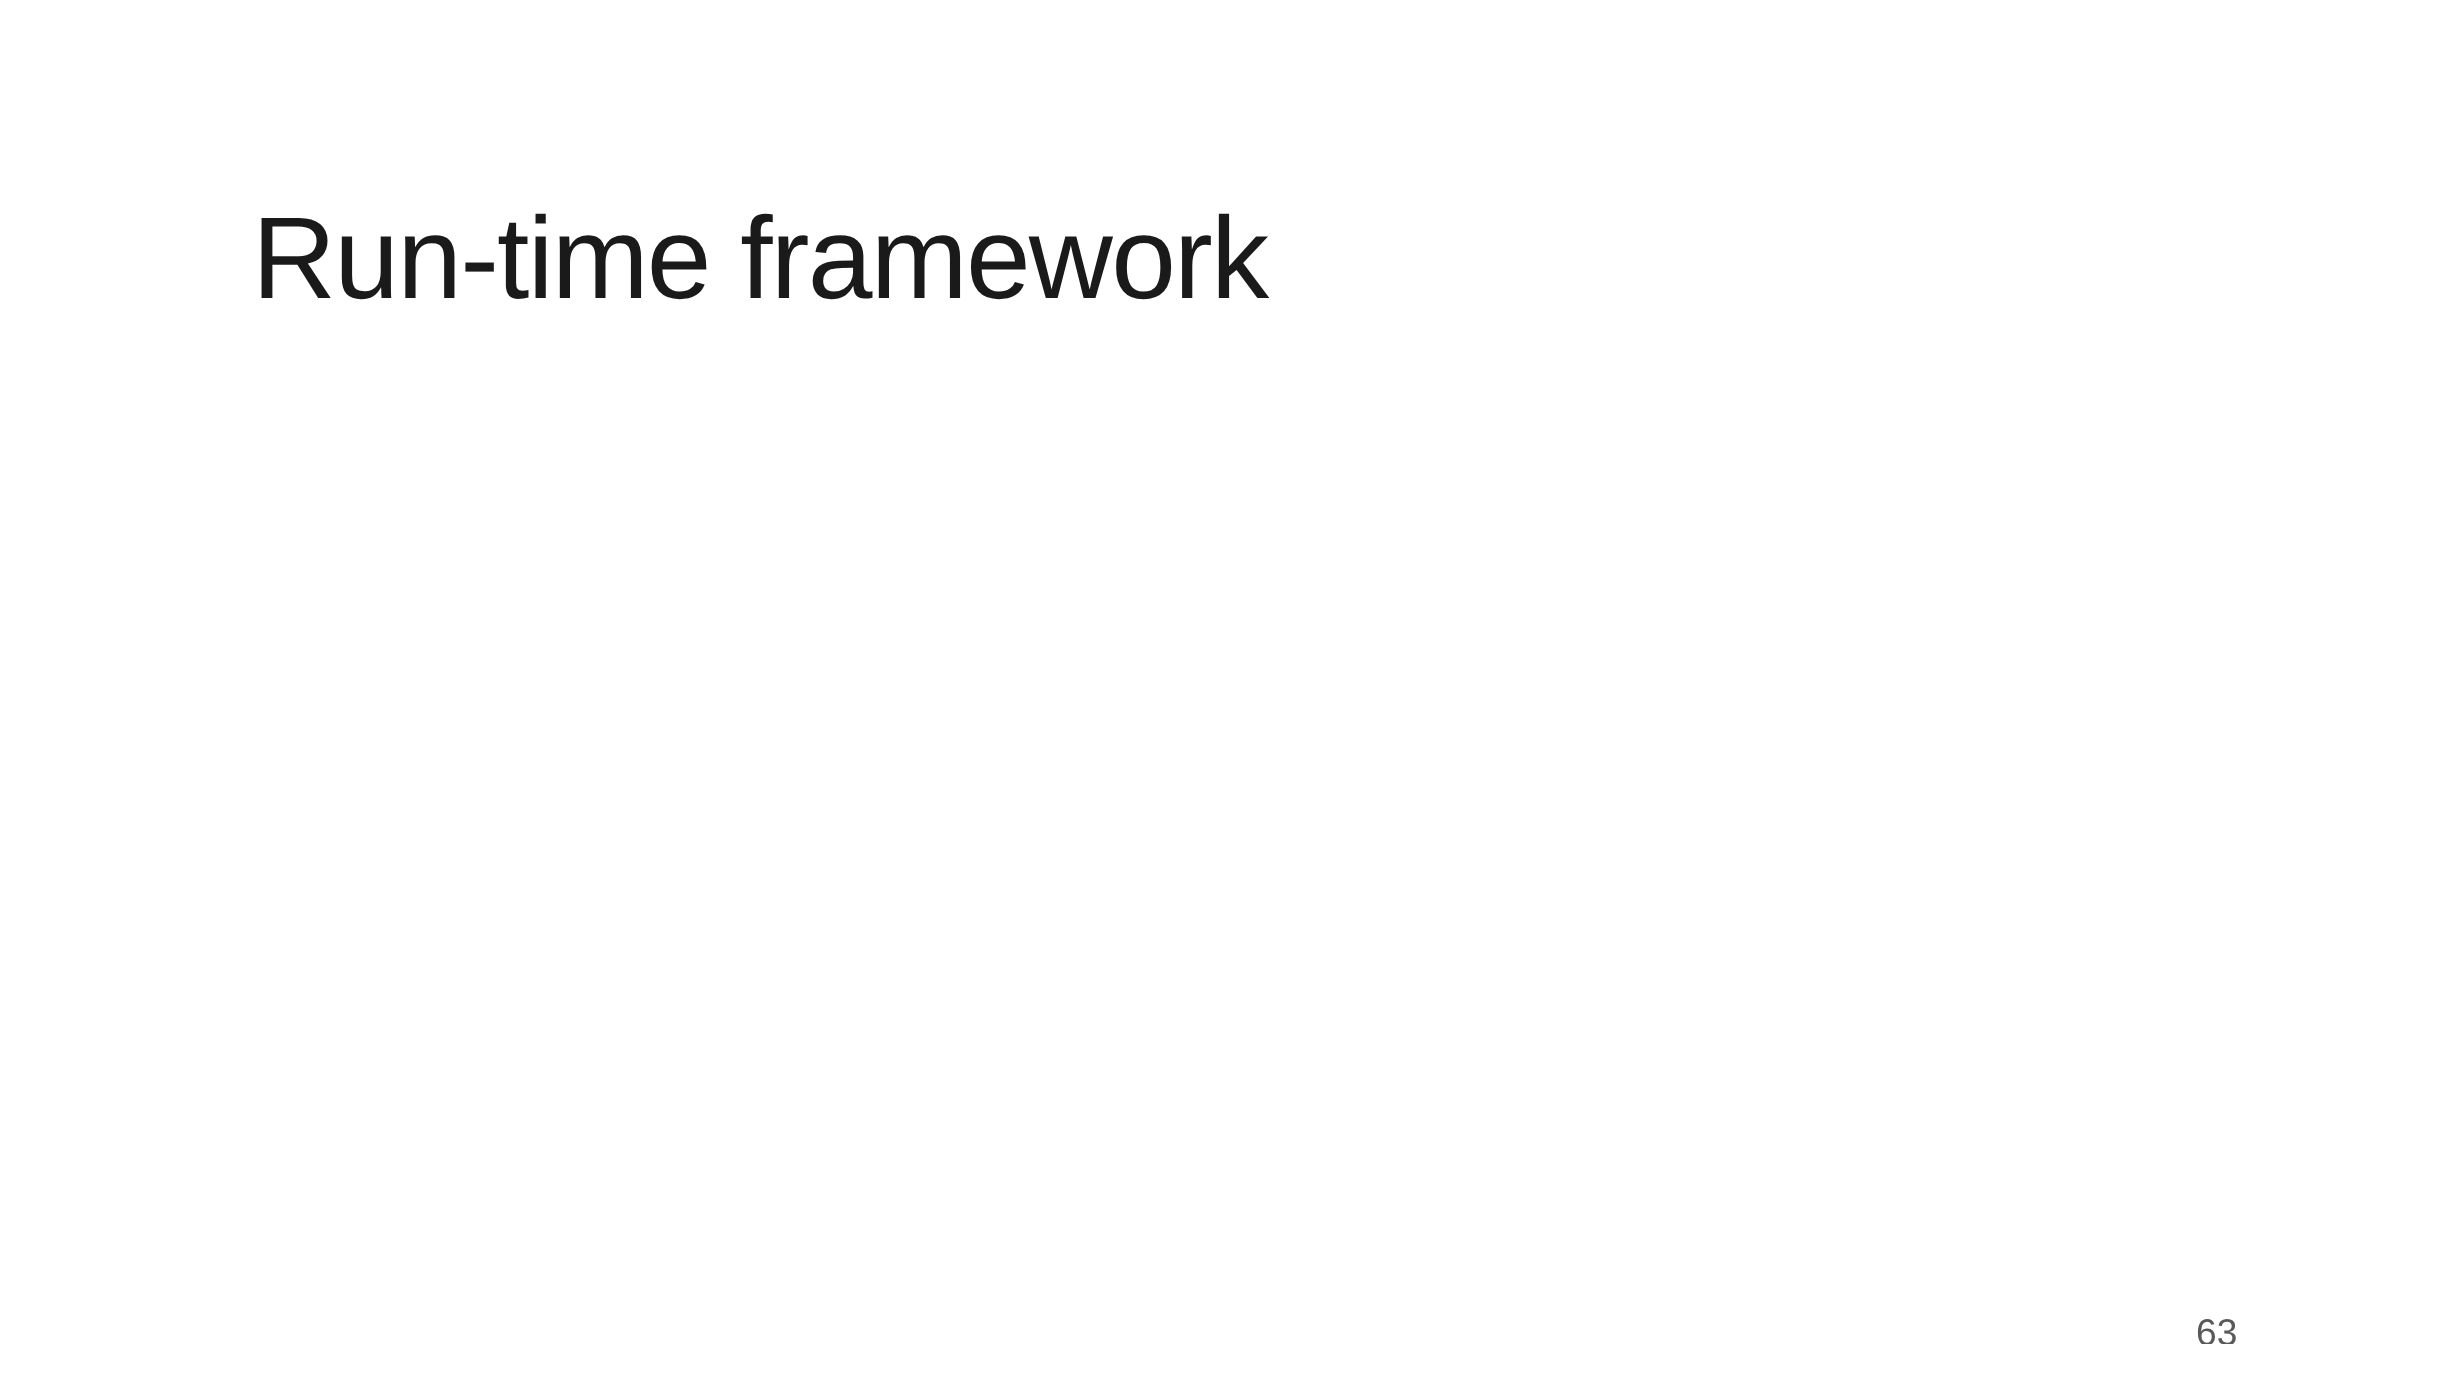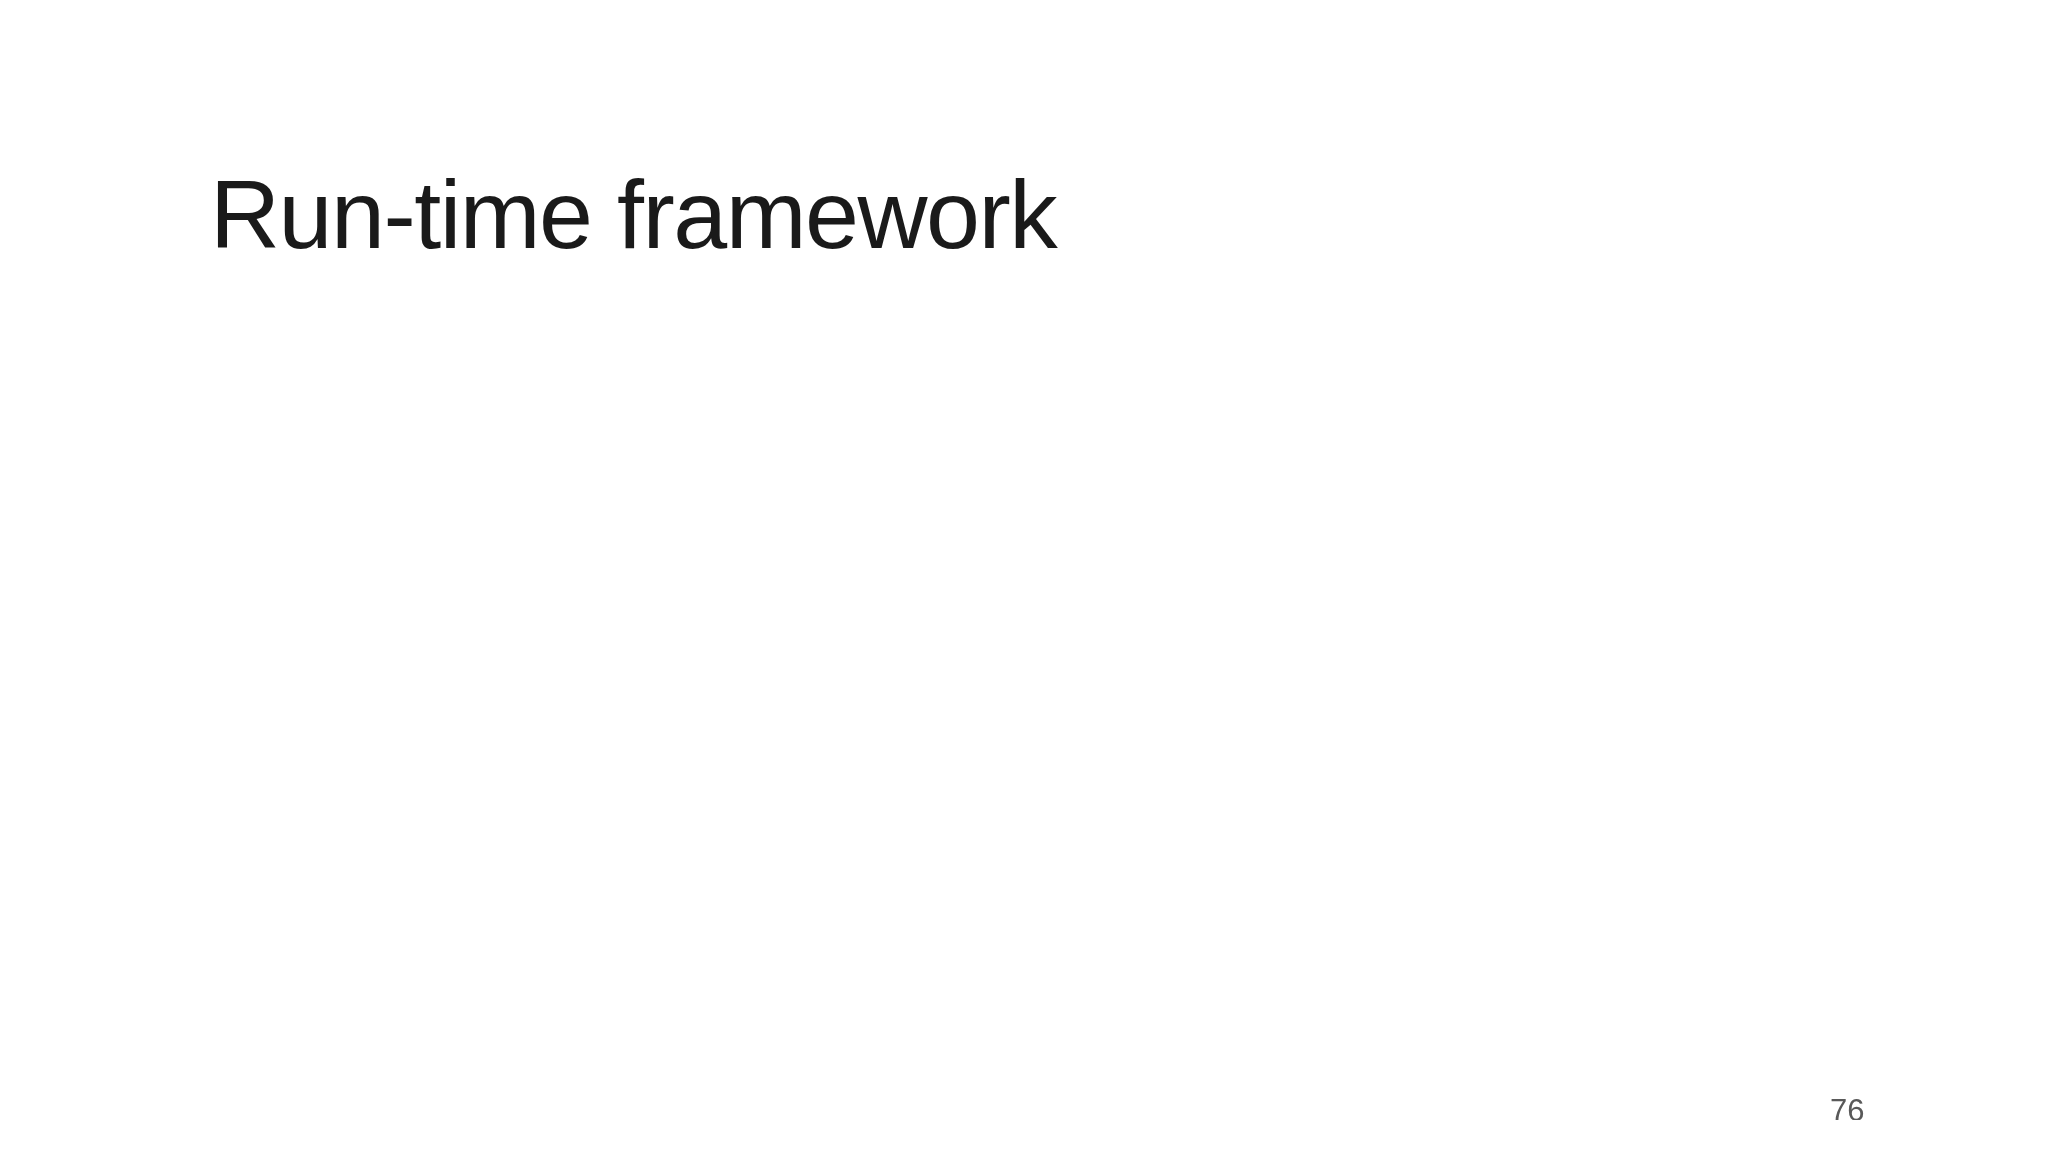--- a/index.html
+++ b/index.html
@@ -67,15 +67,15 @@
   }
 </style>
 </head>
 <body>
 
 <div class="slide">
 
   <h1 class="title">Run-time framework</h1>
 
 
-  <div class="page-number">76</div>
+  <div class="page-number">63</div>
 
 </div>
 
 </body></html>

